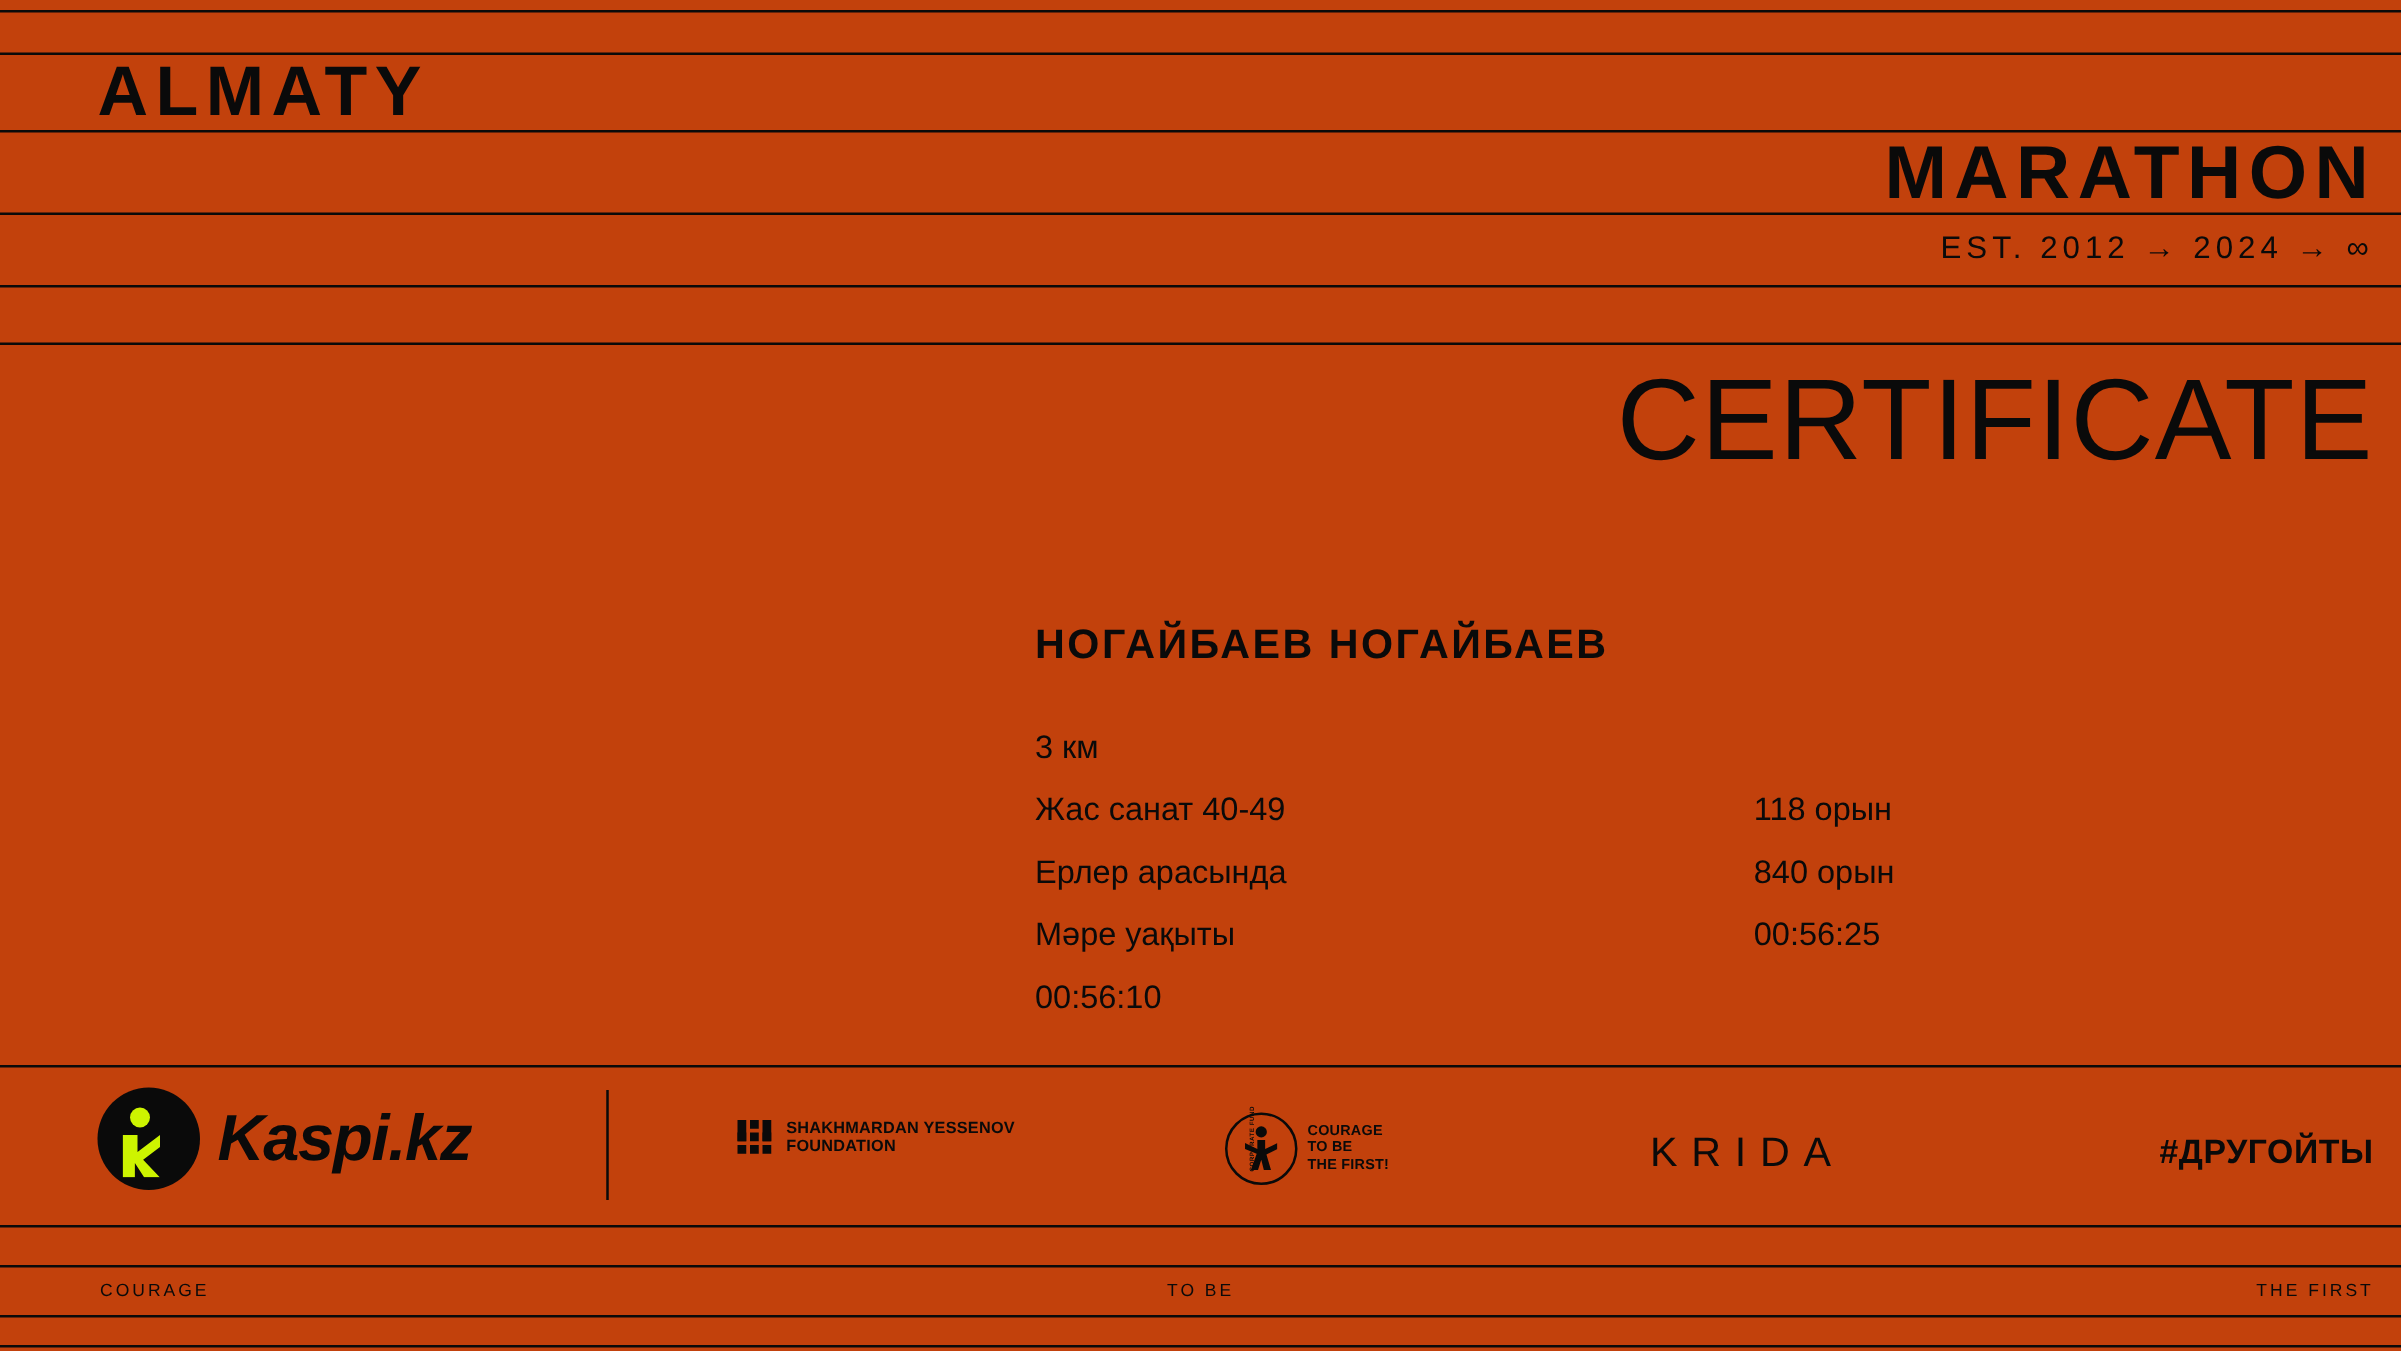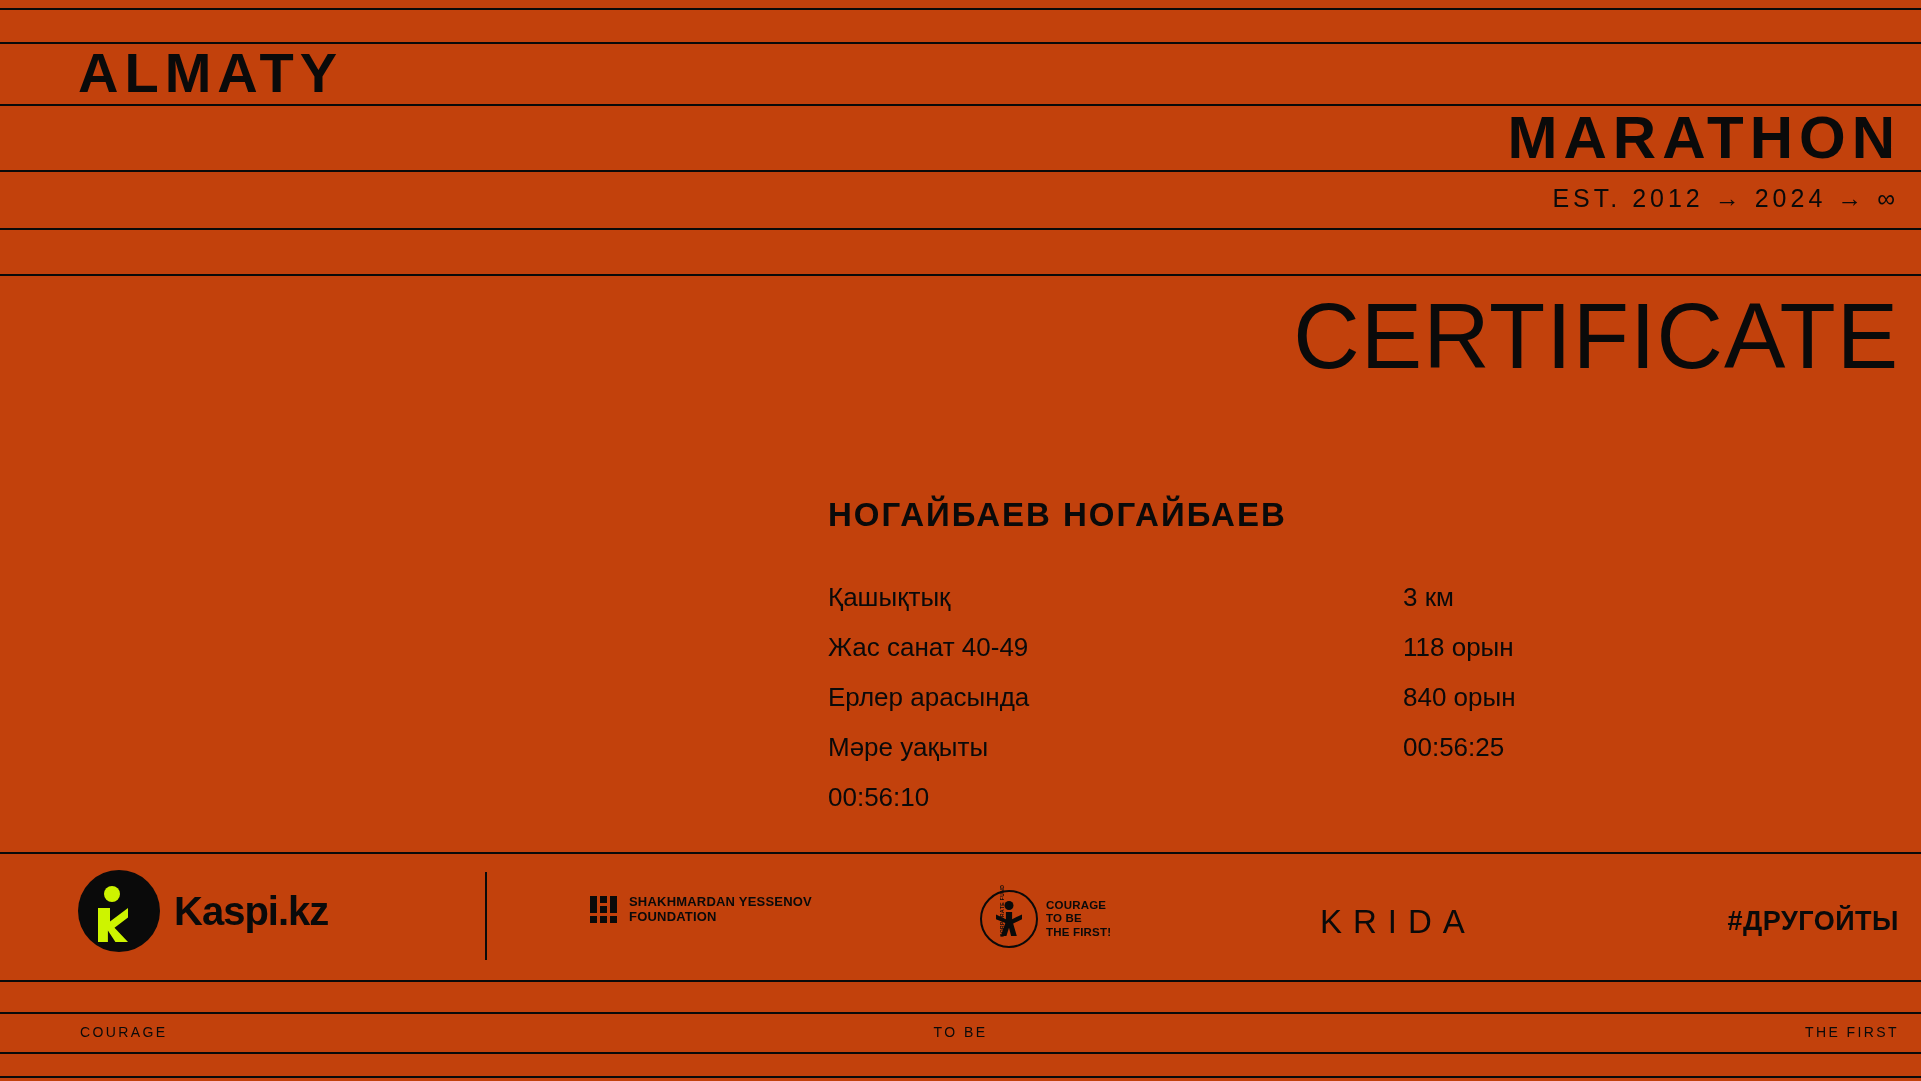--- a/index.html
+++ b/index.html
@@ -154,24 +154,25 @@
     content: "";
     position: absolute;
     left: 20px;
     top: 38px;
     width: 30px;
     height: 34px;
     background: #cdf400;
     clip-path: polygon(0 0, 40% 0, 40% 40%, 100% 0, 100% 28%, 55% 58%, 100% 100%, 58% 100%, 33% 66%, 33% 100%, 0 100%);
   }
   .kaspi-word {
-    font-size: 40px;
+    font-size: 52px;
     font-weight: 700;
     letter-spacing: -1px;
     line-height: 52px;
+    font-style: italic;
   }
   .sp-divider {
     position: absolute;
     left: 485px;
     top: 20px;
     width: 2px;
     height: 88px;
     background: #0a0a0a;
   }
   .sp-yessenov {
@@ -309,21 +310,20 @@
   <div class="hdr-almaty">ALMATY</div>
   <div class="hdr-marathon">MARATHON</div>
   <div class="hdr-est">EST. 2012 → 2024 → ∞</div>
 
   <div class="cert-title">CERTIFICATE</div>
 
   <div class="participant-name">НОГАЙБАЕВ НОГАЙБАЕВ</div>
 
   <div class="results">
     <div class="res-row">
-      <div class="res-label">Қашықтық</div>
       <div class="res-value">3 км</div>
     </div>
     <div class="res-row">
       <div class="res-label">Жас санат 40-49</div>
       <div class="res-value">118 орын</div>
     </div>
     <div class="res-row">
       <div class="res-label">Ерлер арасында</div>
       <div class="res-value">840 орын</div>
     </div>

